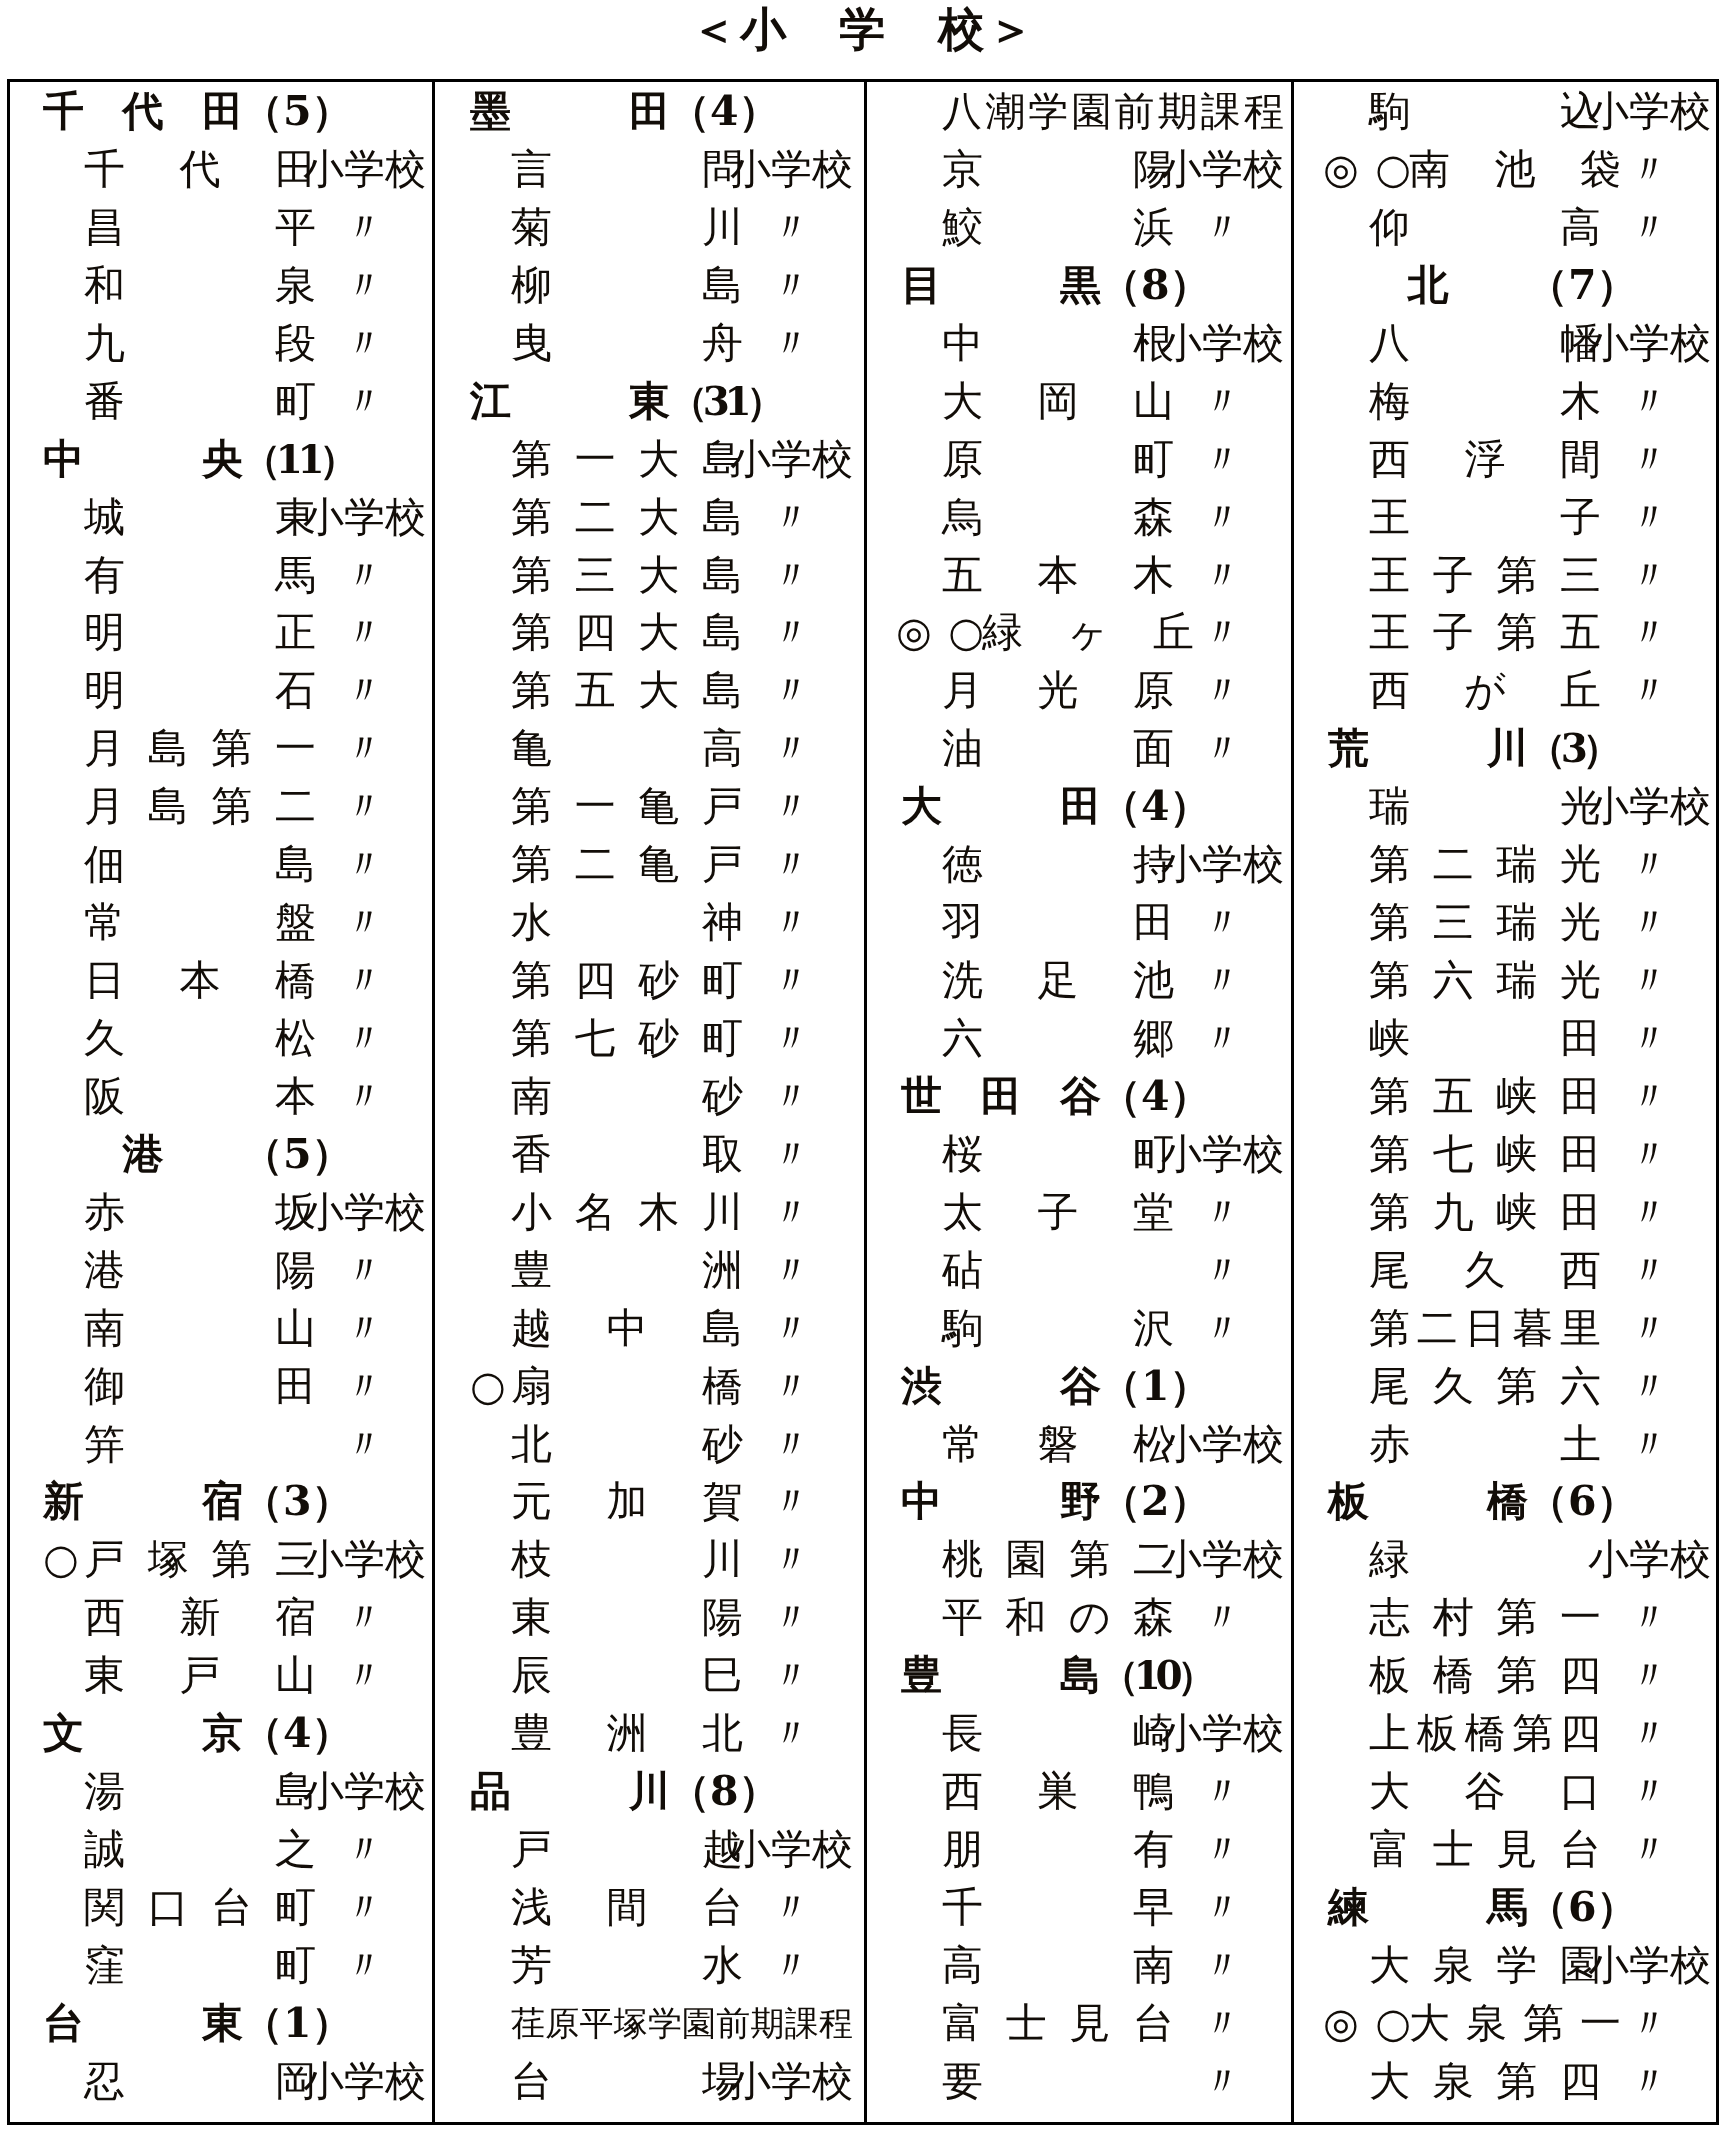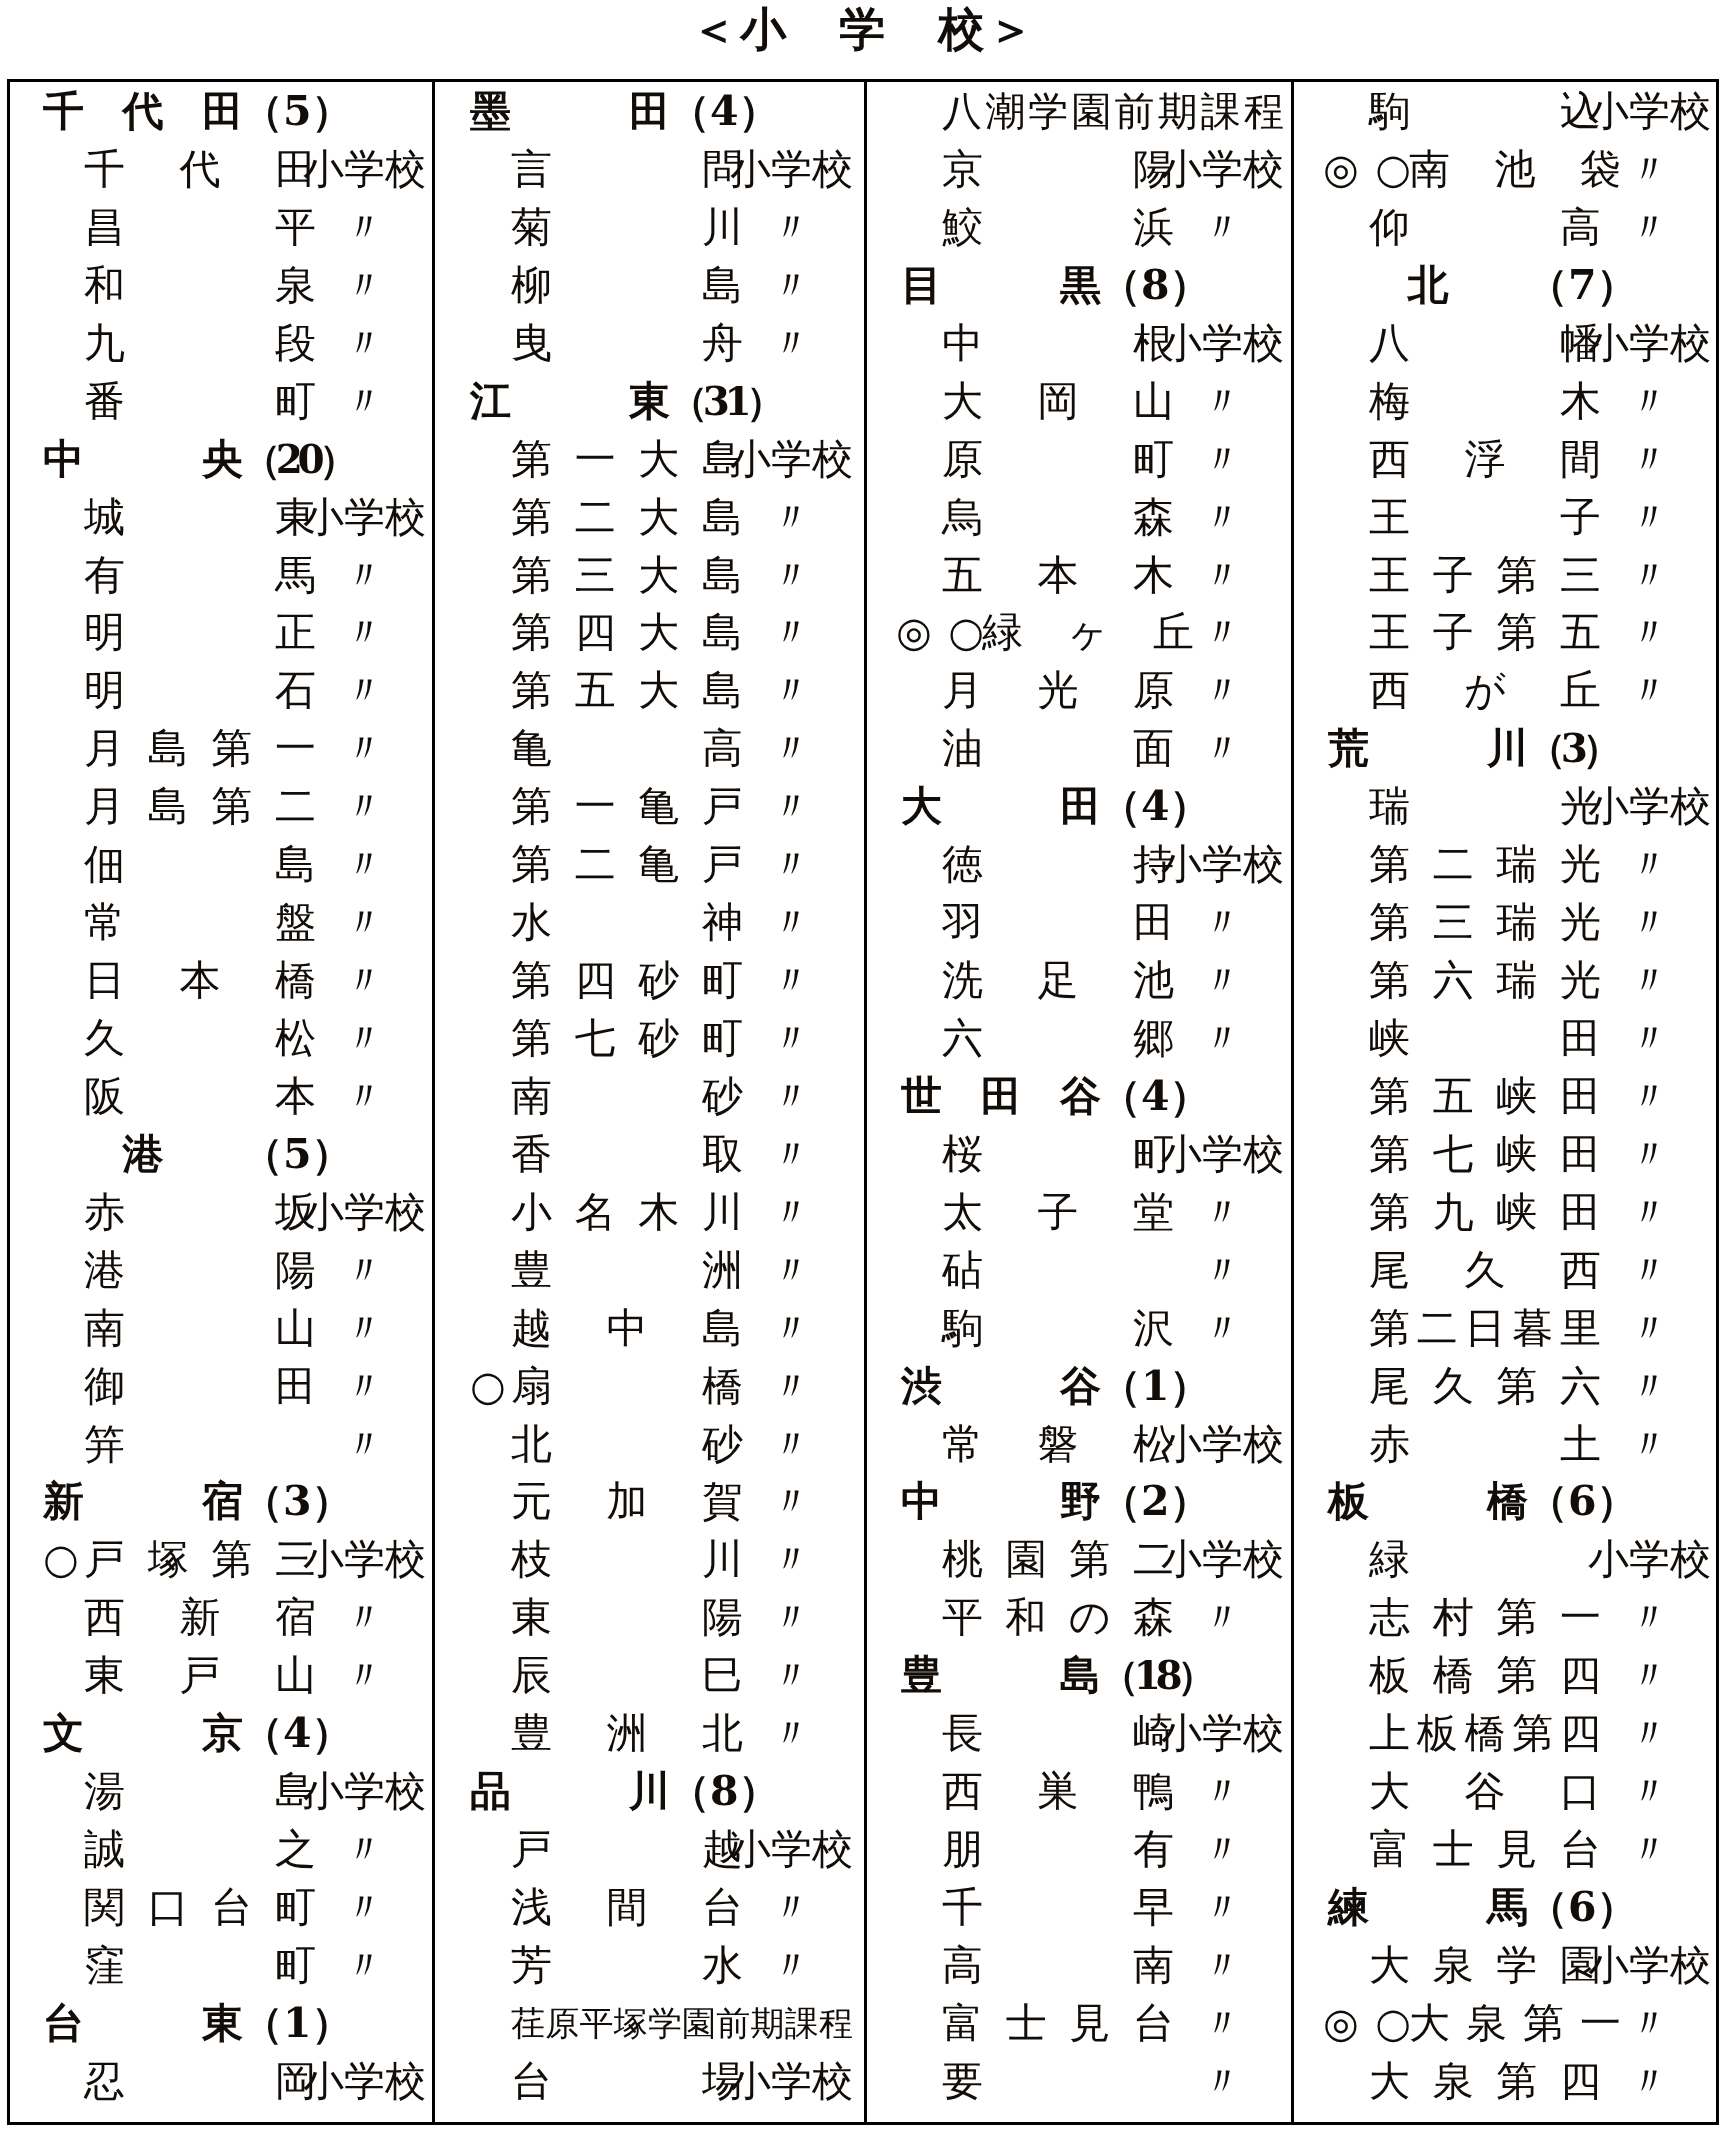--- a/index.html
+++ b/index.html
@@ -93,21 +93,21 @@
           <span>番</span>
           <span>町</span>
         </span>
         <span class="ditto">〃</span>
       </div>
       <div class="row" style="top: 355px;">
         <span class="wname">
           <span>中</span>
           <span>央</span>
         </span>
-        <span class="count c2">（20）</span>
+        <span class="count c2">（11）</span>
       </div>
       <div class="row" style="top: 413px;">
         <span class="sname">
           <span>城</span>
           <span>東</span>
         </span>
         <span class="sfx">小学校</span>
       </div>
       <div class="row" style="top: 471px;">
         <span class="sname">
@@ -796,21 +796,21 @@
           <span>の</span>
           <span>森</span>
         </span>
         <span class="ditto">〃</span>
       </div>
       <div class="row" style="top: 1571px;">
         <span class="wname">
           <span>豊</span>
           <span>島</span>
         </span>
-        <span class="count c2">（18）</span>
+        <span class="count c2">（10）</span>
       </div>
       <div class="row" style="top: 1629px;">
         <span class="sname">
           <span>長</span>
           <span>崎</span>
         </span>
         <span class="sfx">小学校</span>
       </div>
       <div class="row" style="top: 1687px;">
         <span class="sname">

